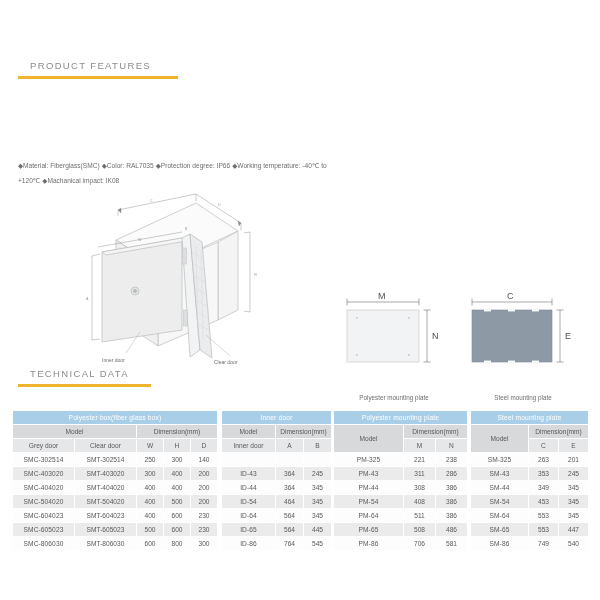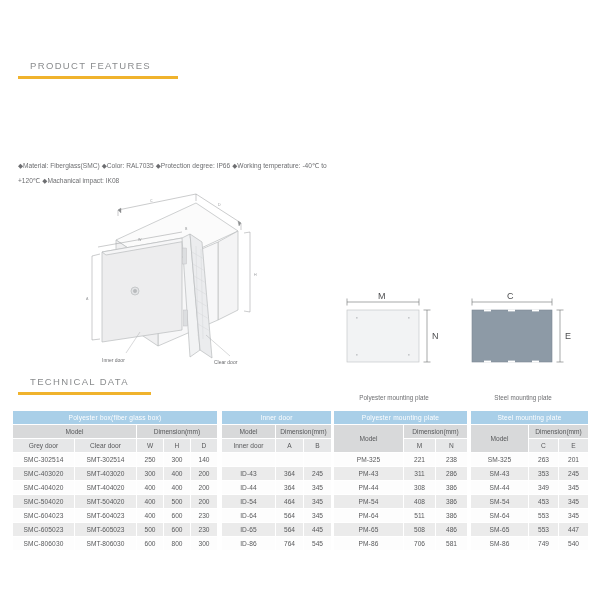--- a/index.html
+++ b/index.html
@@ -29,21 +29,21 @@
     white-space: nowrap;
     padding-left: 12px;
   }
   .section-rule {
     height: 3px;
     background: #f0b32d;
     margin-top: 5px;
   }
   #features-section { top: 60px; }
   #features-section .section-rule { width: 160px; }
-  #techdata-section { top: 376px; }
+  #techdata-section { top: 368px; }
   #techdata-section .section-rule { width: 133px; }
 
   
   #feature-spec {
     position: absolute;
     left: 18px;
     top: 158px;
     width: 310px;
     font-size: 7.4px;
     line-height: 15px;

